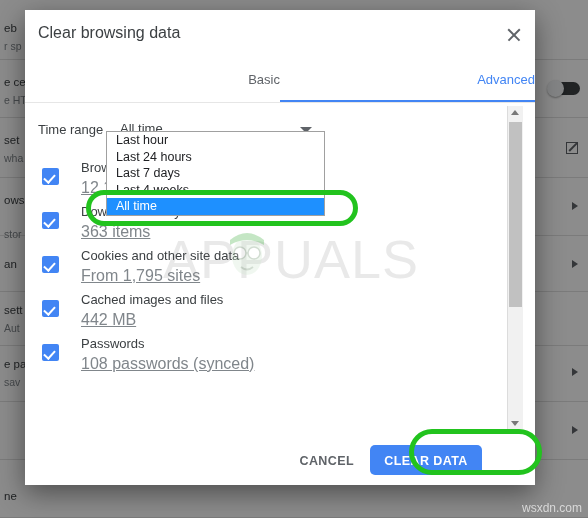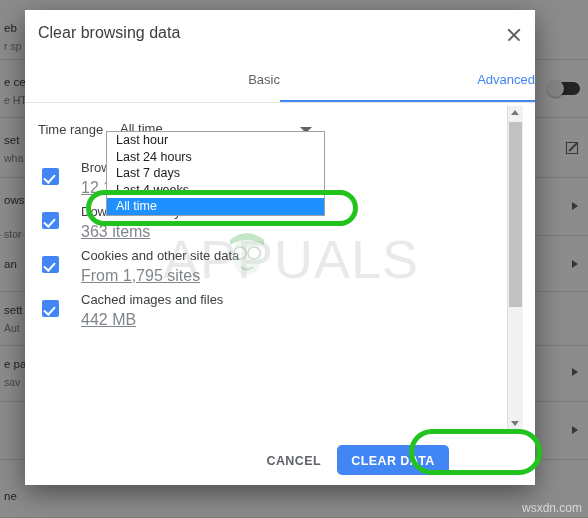--- a/index.html
+++ b/index.html
@@ -373,20 +373,21 @@
     cursor: grab;
   }
 
   
   #dlg-footer {
     position: absolute;
     left: 0;
     bottom: 0;
     width: 444px;
     height: 52px;
+    padding-left: 33px;
   }
   #cancel-btn {
     position: absolute;
     right: 140px;
     top: 14px;
     font-size: 12.5px;
     font-weight: bold;
     letter-spacing: .4px;
     color: #5f6368;
     cursor: pointer;
@@ -491,20 +492,25 @@
       <div class="check-item">
         <div class="cbox"></div>
         <div class="ci-label">Cookies and other site data</div>
         <div class="ci-sub">From 1,795 sites</div>
       </div>
       <div class="check-item">
         <div class="cbox"></div>
         <div class="ci-label">Cached images and files</div>
         <div class="ci-sub">442 MB</div>
       </div>
+      <div class="check-item">
+        <div class="cbox"></div>
+        <div class="ci-label">Passwords</div>
+        <div class="ci-sub">108 passwords (synced)</div>
+      </div>
     </div>
 
   </div>
 
   <div id="scrollbar">
     <div class="sb-arrow" id="sb-up"></div>
     <div id="sb-thumb"></div>
     <div class="sb-arrow" id="sb-down"></div>
   </div>
 

